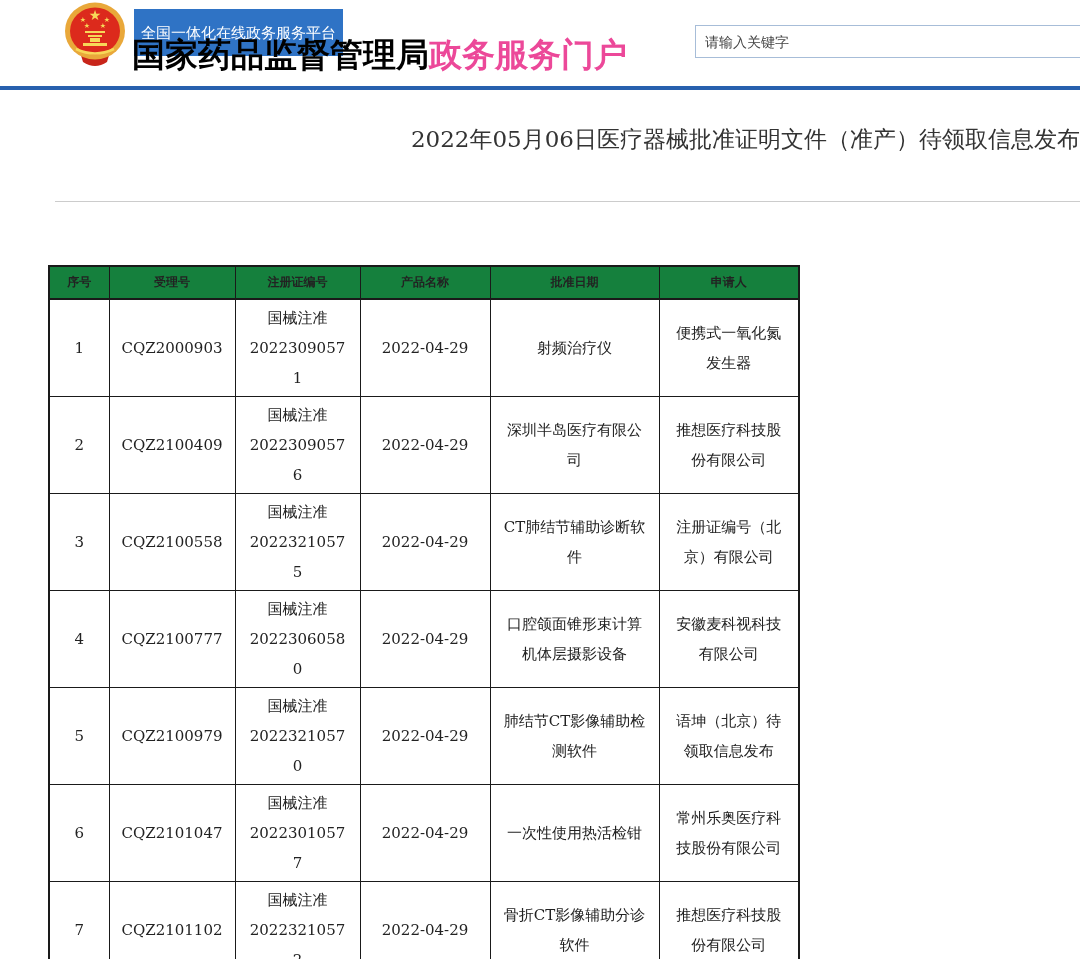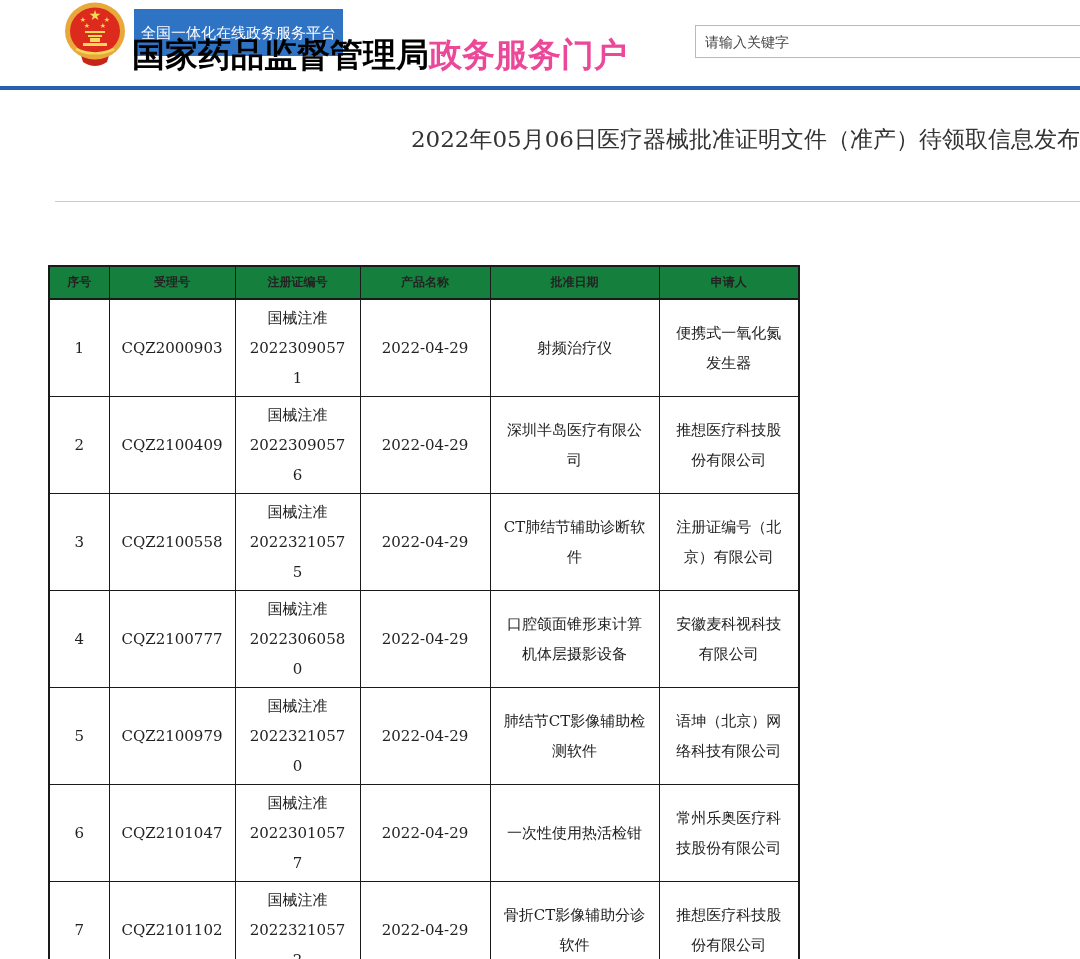--- a/index.html
+++ b/index.html
@@ -145,21 +145,21 @@
             <td>2022-04-29</td>
             <td>口腔颌面锥形束计算机体层摄影设备</td>
             <td>安徽麦科视科技有限公司</td>
           </tr>
           <tr>
             <td>5</td>
             <td>CQZ2100979</td>
             <td>国械注准20223210570</td>
             <td>2022-04-29</td>
             <td>肺结节CT影像辅助检测软件</td>
-            <td>语坤（北京）网络科技有限公司</td>
+            <td>语坤（北京）待领取信息发布</td>
           </tr>
           <tr>
             <td>6</td>
             <td>CQZ2101047</td>
             <td>国械注准20223010577</td>
             <td>2022-04-29</td>
             <td>一次性使用热活检钳</td>
             <td>常州乐奥医疗科技股份有限公司</td>
           </tr>
           <tr>

